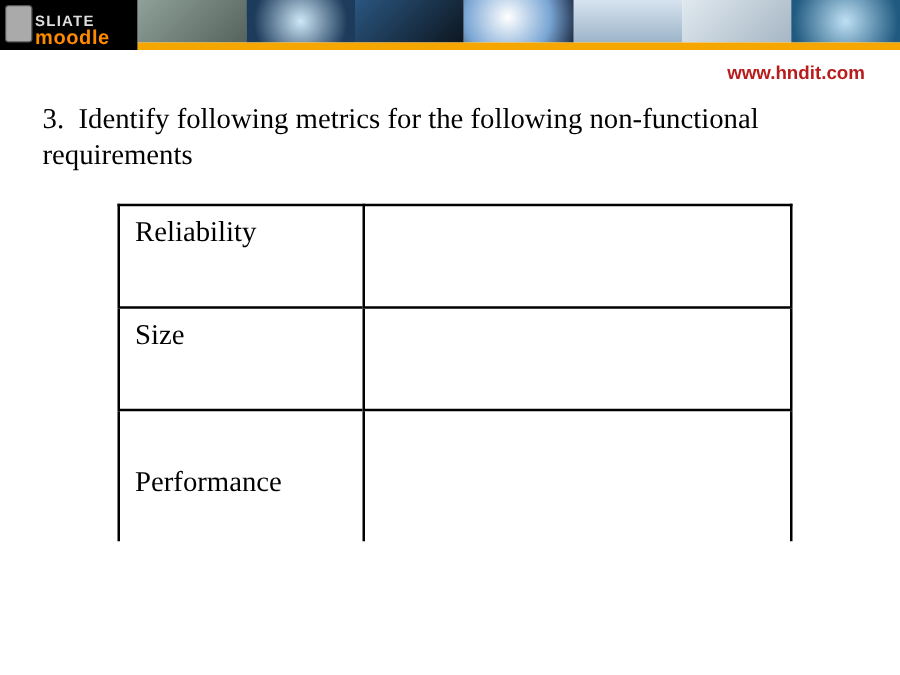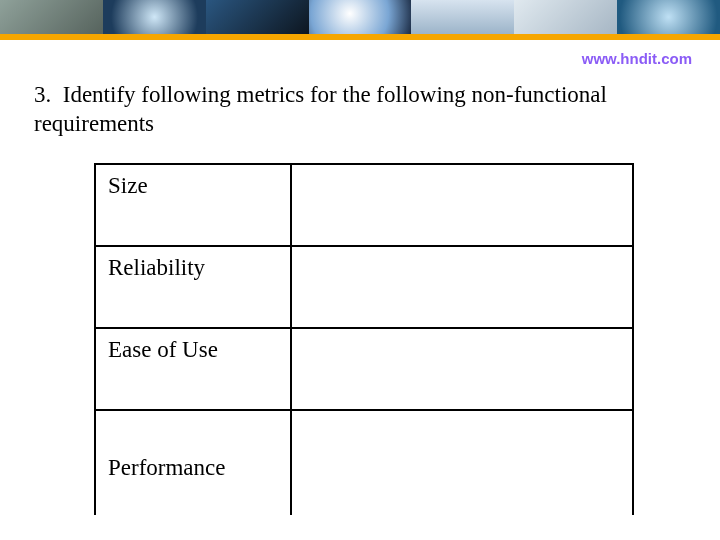--- a/index.html
+++ b/index.html
@@ -80,21 +80,21 @@
   .p4 { background: radial-gradient(circle at 40% 40%, #ffffff 0%, #7aa6d4 60%, #1b2b44 100%); }
   .p5 { background: linear-gradient(180deg,#d7e3ef,#9cb4c9); }
   .p6 { background: linear-gradient(135deg,#e0e9ef,#a6b6c4); }
   .p7 { background: radial-gradient(circle at 50% 50%, #bfe0f4 0%, #205a80 90%); }
 
   .url-line {
     text-align: right;
     font-family: Arial, Helvetica, sans-serif;
     font-size: 15px;
     font-weight: bold;
-    color: #8b5cf6;
+    color: #b91c1c;
     padding: 10px 28px 0 0;
   }
 
   .content {
     padding: 14px 34px 0 34px;
   }
 
   .question {
     font-size: 23px;
     line-height: 1.25;
@@ -117,20 +117,27 @@
   .grid tr.has-top td { border-top: 2px solid #000; }
   .grid td.col-label { width: 170px; border-left: 2px solid #000; border-right: 2px solid #000; }
   .grid td.col-value { border-right: 2px solid #000; }
   .grid tr.r4 td { height: 60px; padding-top: 44px; }
   
 </style>
 </head>
 <body>
 
 <div class="banner">
+  <div class="banner-logo">
+    <div class="badge"></div>
+    <div class="logo-text">
+      <div class="t1">SLIATE</div>
+      <div class="t2">moodle</div>
+    </div>
+  </div>
   <div class="banner-strip">
     <div class="strip-top">
       <div class="p1"></div>
         <div class="p2"></div>
         <div class="p3"></div>
         <div class="p4"></div>
         <div class="p5"></div>
         <div class="p6"></div>
         <div class="p7"></div>
     </div>
@@ -143,29 +150,25 @@
 <div class="content">
 
   <p class="question">
     <span>3.</span>
     &nbsp;<span>Identify following metrics for the following non-functional requirements</span>
   </p>
 
   <table class="grid">
     <tbody>
         <tr class="has-top">
-      <td class="col-label">Size</td>
-      <td class="col-value"></td>
-    </tr>
-    <tr class="has-top">
       <td class="col-label">Reliability</td>
       <td class="col-value"></td>
     </tr>
     <tr class="has-top">
-      <td class="col-label">Ease of Use</td>
+      <td class="col-label">Size</td>
       <td class="col-value"></td>
     </tr>
     <tr class="has-top r4">
       <td class="col-label">Performance</td>
       <td class="col-value"></td>
     </tr>
   </tbody>
     </table>
 
 </div>

